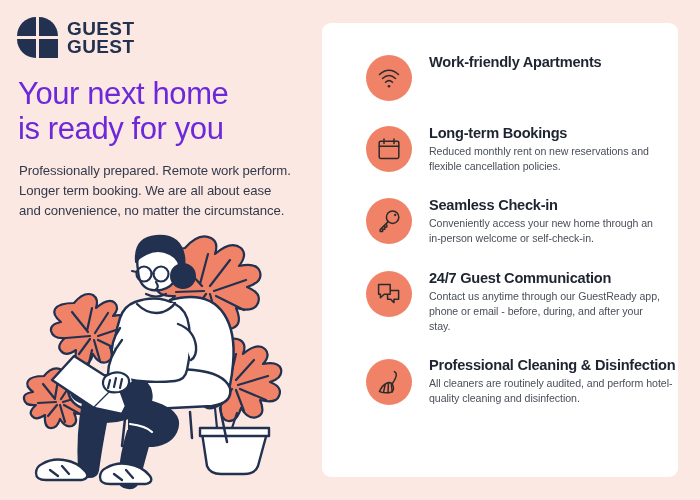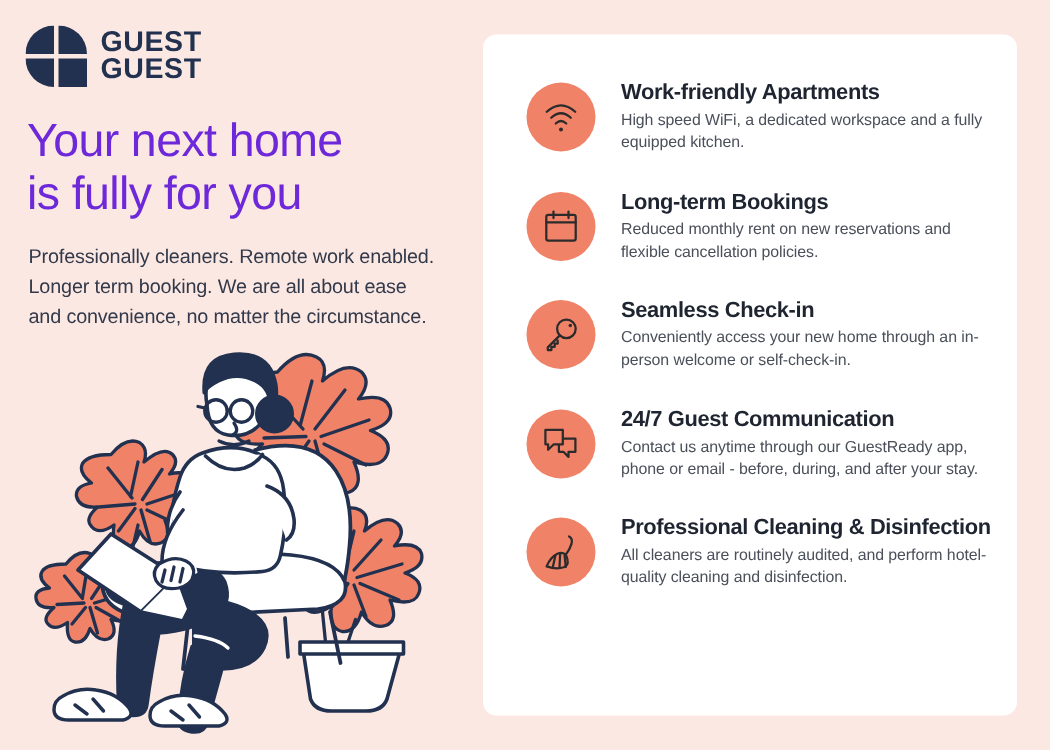--- a/index.html
+++ b/index.html
@@ -75,29 +75,29 @@
     position: absolute;
     left: 322px; top: 23px;
     width: 356px; height: 454px;
     background: #FFFFFF;
     border-radius: 9px;
   }
   .feature-list {
     position: absolute;
     left: 0; top: 0;
     width: 100%;
-    padding: 30px 18px 0 29px;
+    padding: 30px 18px 0 44px;
   }
   .feature {
     display: flex;
     align-items: flex-start;
     gap: 17px;
     margin-bottom: 22.5px;
   }
-  .feature:last-child { margin-bottom: 0; }
+  .feature:last-child { margin-bottom: 0; align-items: center; }
 
   .icon-circle {
     flex: 0 0 auto;
     width: 46px; height: 46px;
     border-radius: 50%;
     background: #F08268;
     display: flex;
     align-items: center;
     justify-content: center;
     margin-top: 2px;
@@ -140,24 +140,24 @@
         <rect x="22" y="22" width="19" height="19" fill="#22314F"></rect>
       </svg>
       <div class="logo-text">
         <span>GUEST</span>
         <span>GUEST</span>
       </div>
     </div>
 
     <h1 class="headline">
       <span>Your next home</span>
-      <span>is fully for you</span>
+      <span>is ready for you</span>
     </h1>
 
-    <p class="subcopy">Professionally cleaners. Remote work enabled. Longer term booking. We are all about ease and convenience, no matter the circumstance.</p>
+    <p class="subcopy">Professionally prepared. Remote work perform. Longer term booking. We are all about ease and convenience, no matter the circumstance.</p>
 
     <svg class="illustration" viewBox="0 0 285 262">
       <g fill="none" stroke="#22314F" stroke-width="2.4" stroke-linecap="round" stroke-linejoin="round">
 
         <g stroke="none" fill="#F08268">
           <path d="M163 20 q14 -16 26 -10 q8 4 4 16 q16 -14 26 -6 q7 7 -2 18 q18 -4 21 6 q3 10 -13 15 q15 6 11 16 q-4 10 -22 5 q7 16 -3 20 q-11 4 -19 -11 q-5 17 -16 15 q-10 -2 -8 -19 q-14 9 -21 1 q-6 -7 6 -18 q-17 1 -19 -9 q-2 -9 14 -12 q-13 -9 -8 -17 q5 -8 23 -10 Z"></path>
           <path d="M196 120 q12 -13 22 -8 q7 4 3 14 q14 -12 22 -5 q6 6 -2 15 q15 -3 18 5 q2 9 -11 13 q13 5 9 14 q-3 8 -19 4 q6 14 -3 17 q-9 3 -16 -9 q-4 14 -13 13 q-9 -2 -7 -17 q-12 8 -18 1 q-5 -6 5 -15 q-14 1 -16 -8 q-2 -8 12 -10 q-11 -8 -7 -15 q4 -7 21 -9 Z"></path>
         </g>
         <g stroke="#22314F" stroke-width="2.2" fill="none">
           <path d="M163 20 q14 -16 26 -10 q8 4 4 16 q16 -14 26 -6 q7 7 -2 18 q18 -4 21 6 q3 10 -13 15 q15 6 11 16 q-4 10 -22 5 q7 16 -3 20 q-11 4 -19 -11 q-5 17 -16 15 q-10 -2 -8 -19 q-14 9 -21 1 q-6 -7 6 -18 q-17 1 -19 -9 q-2 -9 14 -12 q-13 -9 -8 -17 q5 -8 23 -10 Z"></path>
@@ -260,21 +260,20 @@
             <g fill="none" stroke="#2B2B2B" stroke-width="1.5" stroke-linecap="round">
               <path d="M3.5 9.5 q9.5 -8.5 19 0"></path>
               <path d="M6.5 13.5 q6.5 -6 13 0"></path>
               <path d="M9.5 17.3 q3.5 -3.3 7 0"></path>
             </g>
             <circle cx="13" cy="21.3" r="1.3" fill="#2B2B2B"></circle>
           </svg>
         </div>
         <div class="feature-text">
           <div class="feature-title">Work-friendly Apartments</div>
-          <div class="feature-desc">High speed WiFi, a dedicated workspace and a fully equipped kitchen.</div>
         </div>
       </div>
 
       <div class="feature">
         <div class="icon-circle">
           <svg width="26" height="26" viewBox="0 0 26 26">
             <g fill="none" stroke="#2B2B2B" stroke-width="1.5" stroke-linecap="round" stroke-linejoin="round">
               <rect x="3.2" y="5.2" width="19.6" height="17.2" rx="1.4"></rect>
               <path d="M3.2 10.2 L22.8 10.2"></path>
               <path d="M8 3 L8 7.4"></path>

